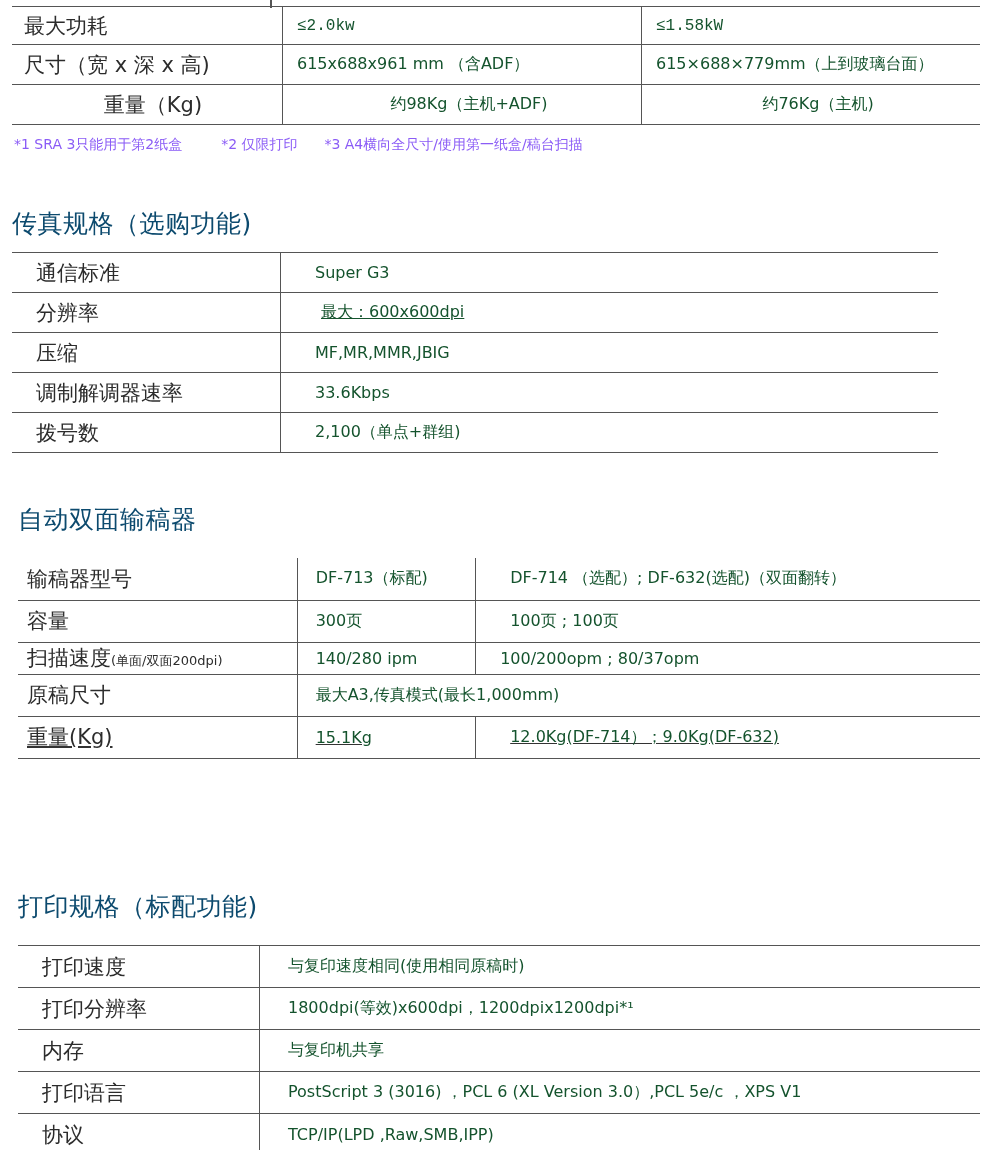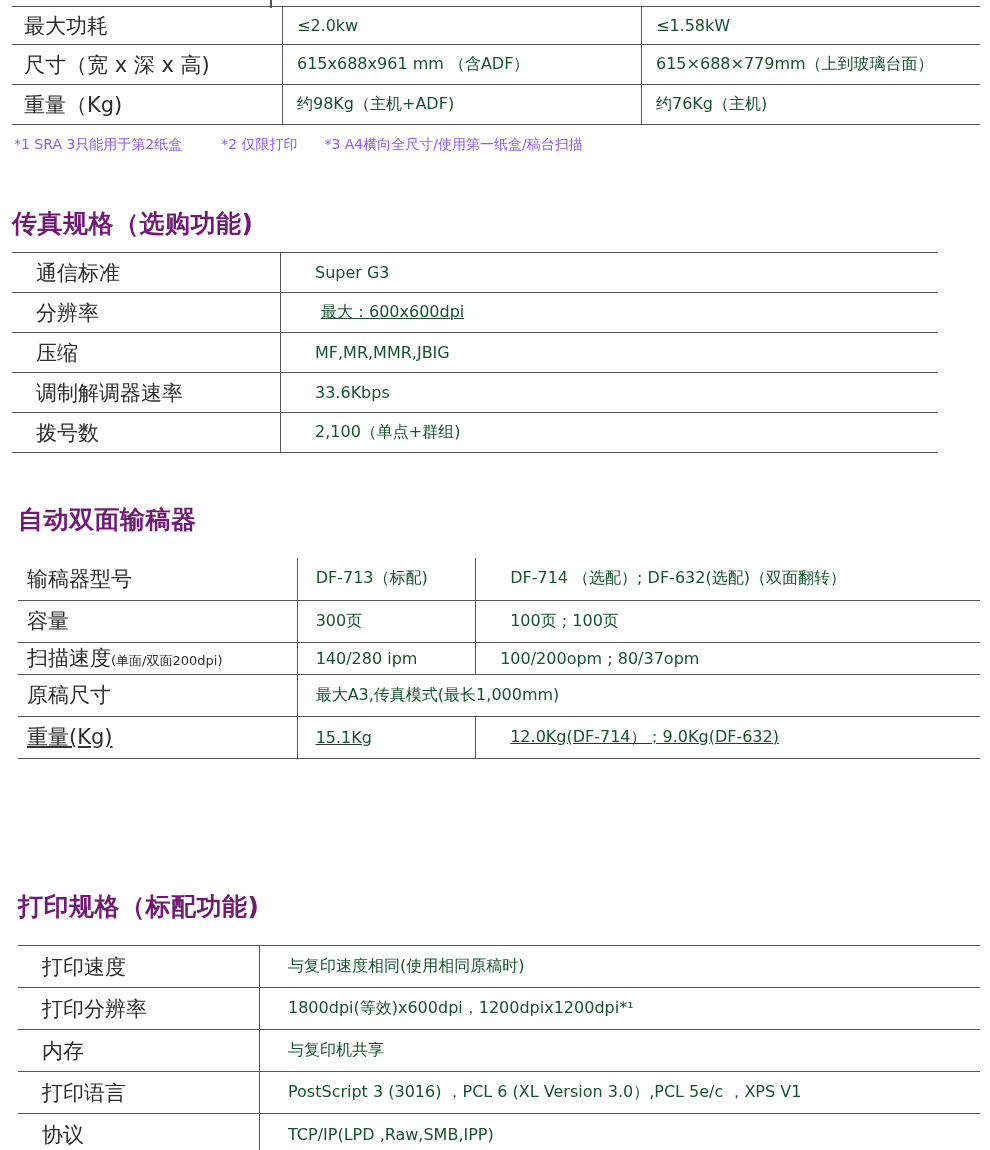--- a/index.html
+++ b/index.html
@@ -3,41 +3,41 @@
 <meta charset="utf-8">
 <style>
   html, body { margin: 0; padding: 0; background: #ffffff; }
   body { width: 990px; height: 1150px; position: relative; overflow: hidden; font-family: "DejaVu Sans", "Liberation Sans", sans-serif; color: #333333; }
   .abs { position: absolute; }
   table { border-collapse: collapse; position: absolute; }
   td { border-bottom: 1.5px solid #555; padding: 0; vertical-align: middle; }
   td.lbl { font-size: 21px; color: #2c2c2c; }
   td.val { font-size: 16px; color: #14532d; border-left: 1.5px solid #555; }
   .top-border { border-top: 1.5px solid #555; }
-  .sec-title { position: absolute; font-size: 25px; color: #701a75; letter-spacing: 0.5px; font-weight: bold; }
+  .sec-title { position: absolute; font-size: 25px; color: #0c4a6e; letter-spacing: 0.5px; }
   .small { font-size: 13px; }
   .foot { position: absolute; font-size: 14px; color: #8b5cf6; }
 </style>
 </head>
 <body>
 
 <div class="abs" style="left:270px;top:0;width:1.5px;height:8px;background:#555;"></div>
 <table style="left:12px;top:6px;width:968px;">
   <tbody>
-      <tr style="height:38px;">
+      <tr style="height:38px;font-family:Liberation Mono, monospace;">
     <td class="lbl top-border" style="width:258px;padding-left:12px;">最大功耗</td>
     <td class="val top-border" style="width:344px;padding-left:14px;">≤2.0kw</td>
     <td class="val top-border" style="padding-left:14px;">≤1.58kW</td>
   </tr>
   <tr style="height:40px;">
     <td class="lbl" style="padding-left:12px;">尺寸（宽 x 深 x 高)</td>
     <td class="val" style="padding-left:14px;">615x688x961 mm （含ADF）</td>
     <td class="val" style="padding-left:14px;">615×688×779mm（上到玻璃台面）</td>
   </tr>
-  <tr style="height:40px;">
+  <tr style="height:40px;text-align:center;">
     <td class="lbl" style="padding-left:12px;">重量（Kg)</td>
     <td class="val" style="padding-left:14px;">约98Kg（主机+ADF)</td>
     <td class="val" style="padding-left:14px;">约76Kg（主机)</td>
   </tr>
 </tbody>
   </table>
 <div class="foot" style="left:14px;top:136px;">
   <span>*1 SRA 3只能用于第2纸盒</span>
   <span style="display:inline-block;width:30px;"></span>
   <span>*2 仅限打印</span>

